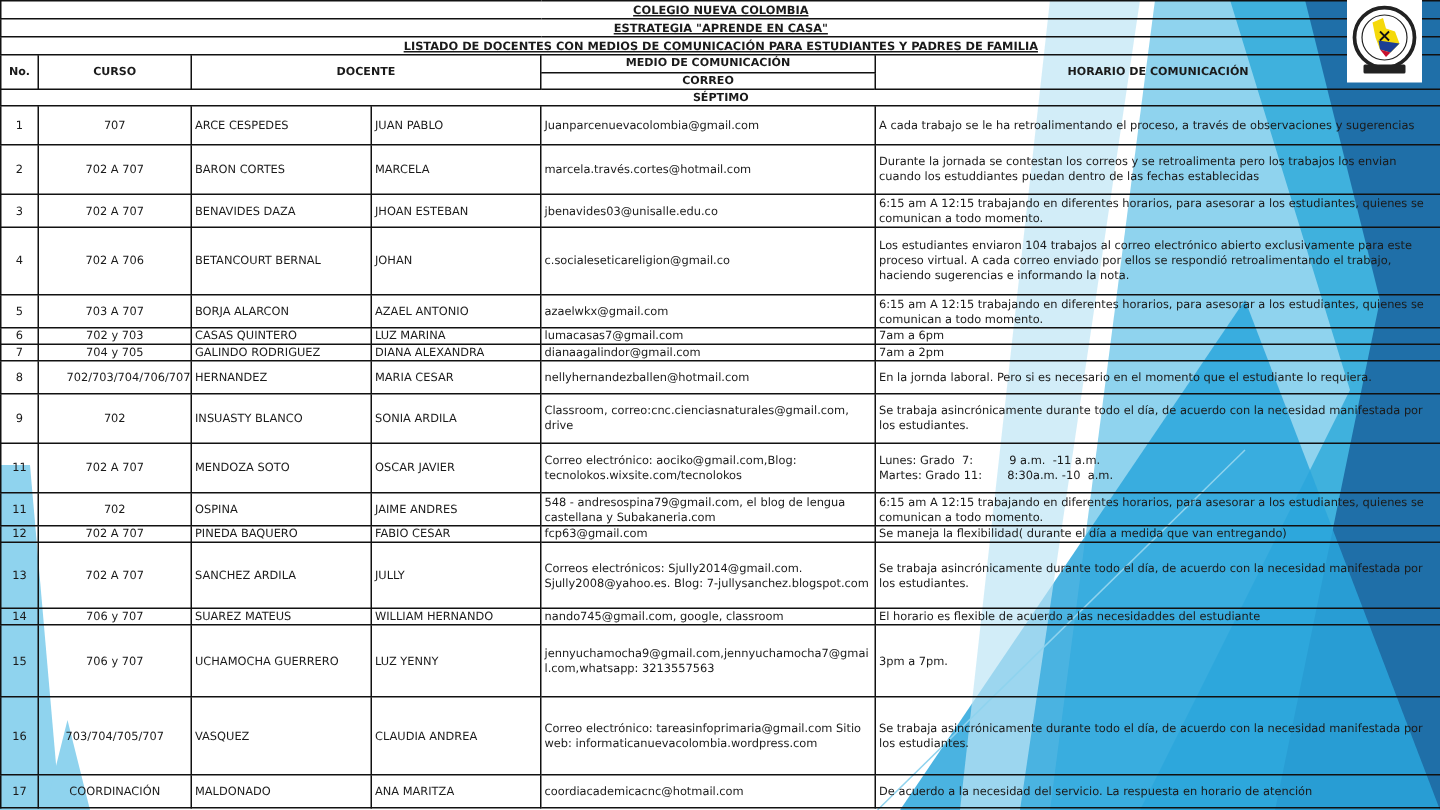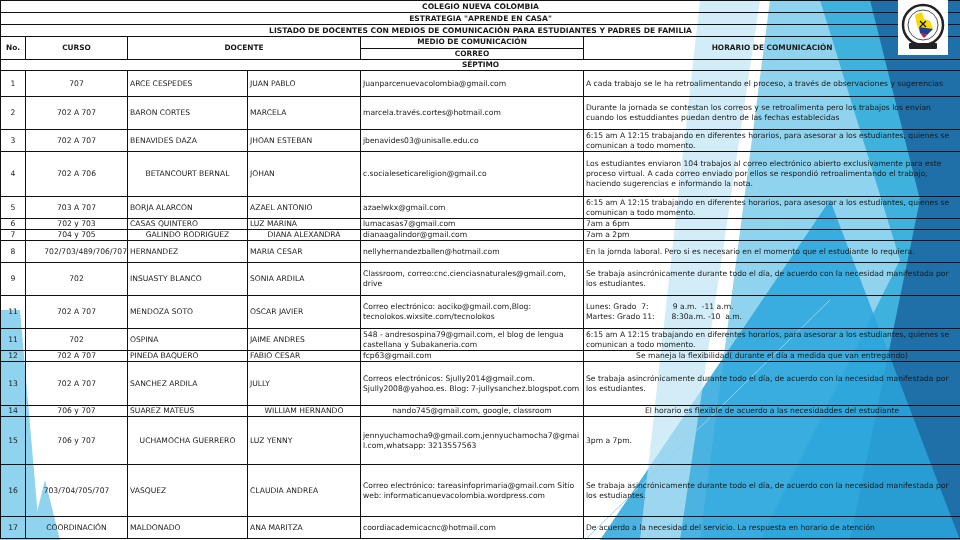--- a/index.html
+++ b/index.html
@@ -11,24 +11,24 @@
   .bg { position: absolute; inset: 0; z-index: 0; }
   .sheet { position: absolute; left: 0; top: 0; width: 960px; z-index: 1; }
   table { border-collapse: collapse; width: 960px; table-layout: fixed; }
   td, th {
     border: 1.5px solid #111;
     font-size: 7.6px; line-height: 10px; color: #1a1a1a;
     padding: 0 2px; vertical-align: middle; overflow: hidden;
     white-space: normal; word-break: normal;
   }
   .hd td, .hd th { font-weight: bold; text-align: center; font-size: 7.4px; }
-  .title td { text-align: center; font-weight: bold; height: 10px; line-height: 9px; padding: 0; }
+  .title td { text-align: center; font-weight: bold; height: 10px; line-height: 9px; padding: 0; text-decoration: underline; }
   .c { text-align: center; }
   .b { font-weight: normal; }
-  .nowrap { white-space: nowrap; text-align: center; }
+  .nowrap { white-space: nowrap; }
   .logo {
     position: absolute; left: 898px; top: 0; width: 50px; height: 55px;
     background: #fff; z-index: 3; display: flex; align-items: center; justify-content: center;
   }
 </style>
 </head>
 <body>
 
 <svg class="bg" width="960" height="540" viewBox="0 0 960 540">
   <rect width="960" height="540" fill="#ffffff"></rect>
@@ -127,21 +127,21 @@
     <tr style="height:11px">
       <td class="c">7</td>
       <td class="c">704 y 705</td>
       <td class="nowrap">GALINDO RODRIGUEZ</td>
       <td class="nowrap">DIANA ALEXANDRA</td>
       <td>dianaagalindor@gmail.com</td>
       <td>7am a 2pm</td>
     </tr>
     <tr style="height:22px">
       <td class="c">8</td>
-      <td class="c nowrap" style="padding:0;text-align:right">702/703/489/706/707</td>
+      <td class="c nowrap" style="padding:0;text-align:right">702/703/704/706/707</td>
       <td>HERNANDEZ</td>
       <td>MARIA CESAR</td>
       <td>nellyhernandezballen@hotmail.com</td>
       <td>En la jornda laboral. Pero si es necesario en el momento que el estudiante lo requiera.</td>
     </tr>
     <tr style="height:33px">
       <td class="c">9</td>
       <td class="c">702</td>
       <td>INSUASTY BLANCO</td>
       <td>SONIA ARDILA</td>

